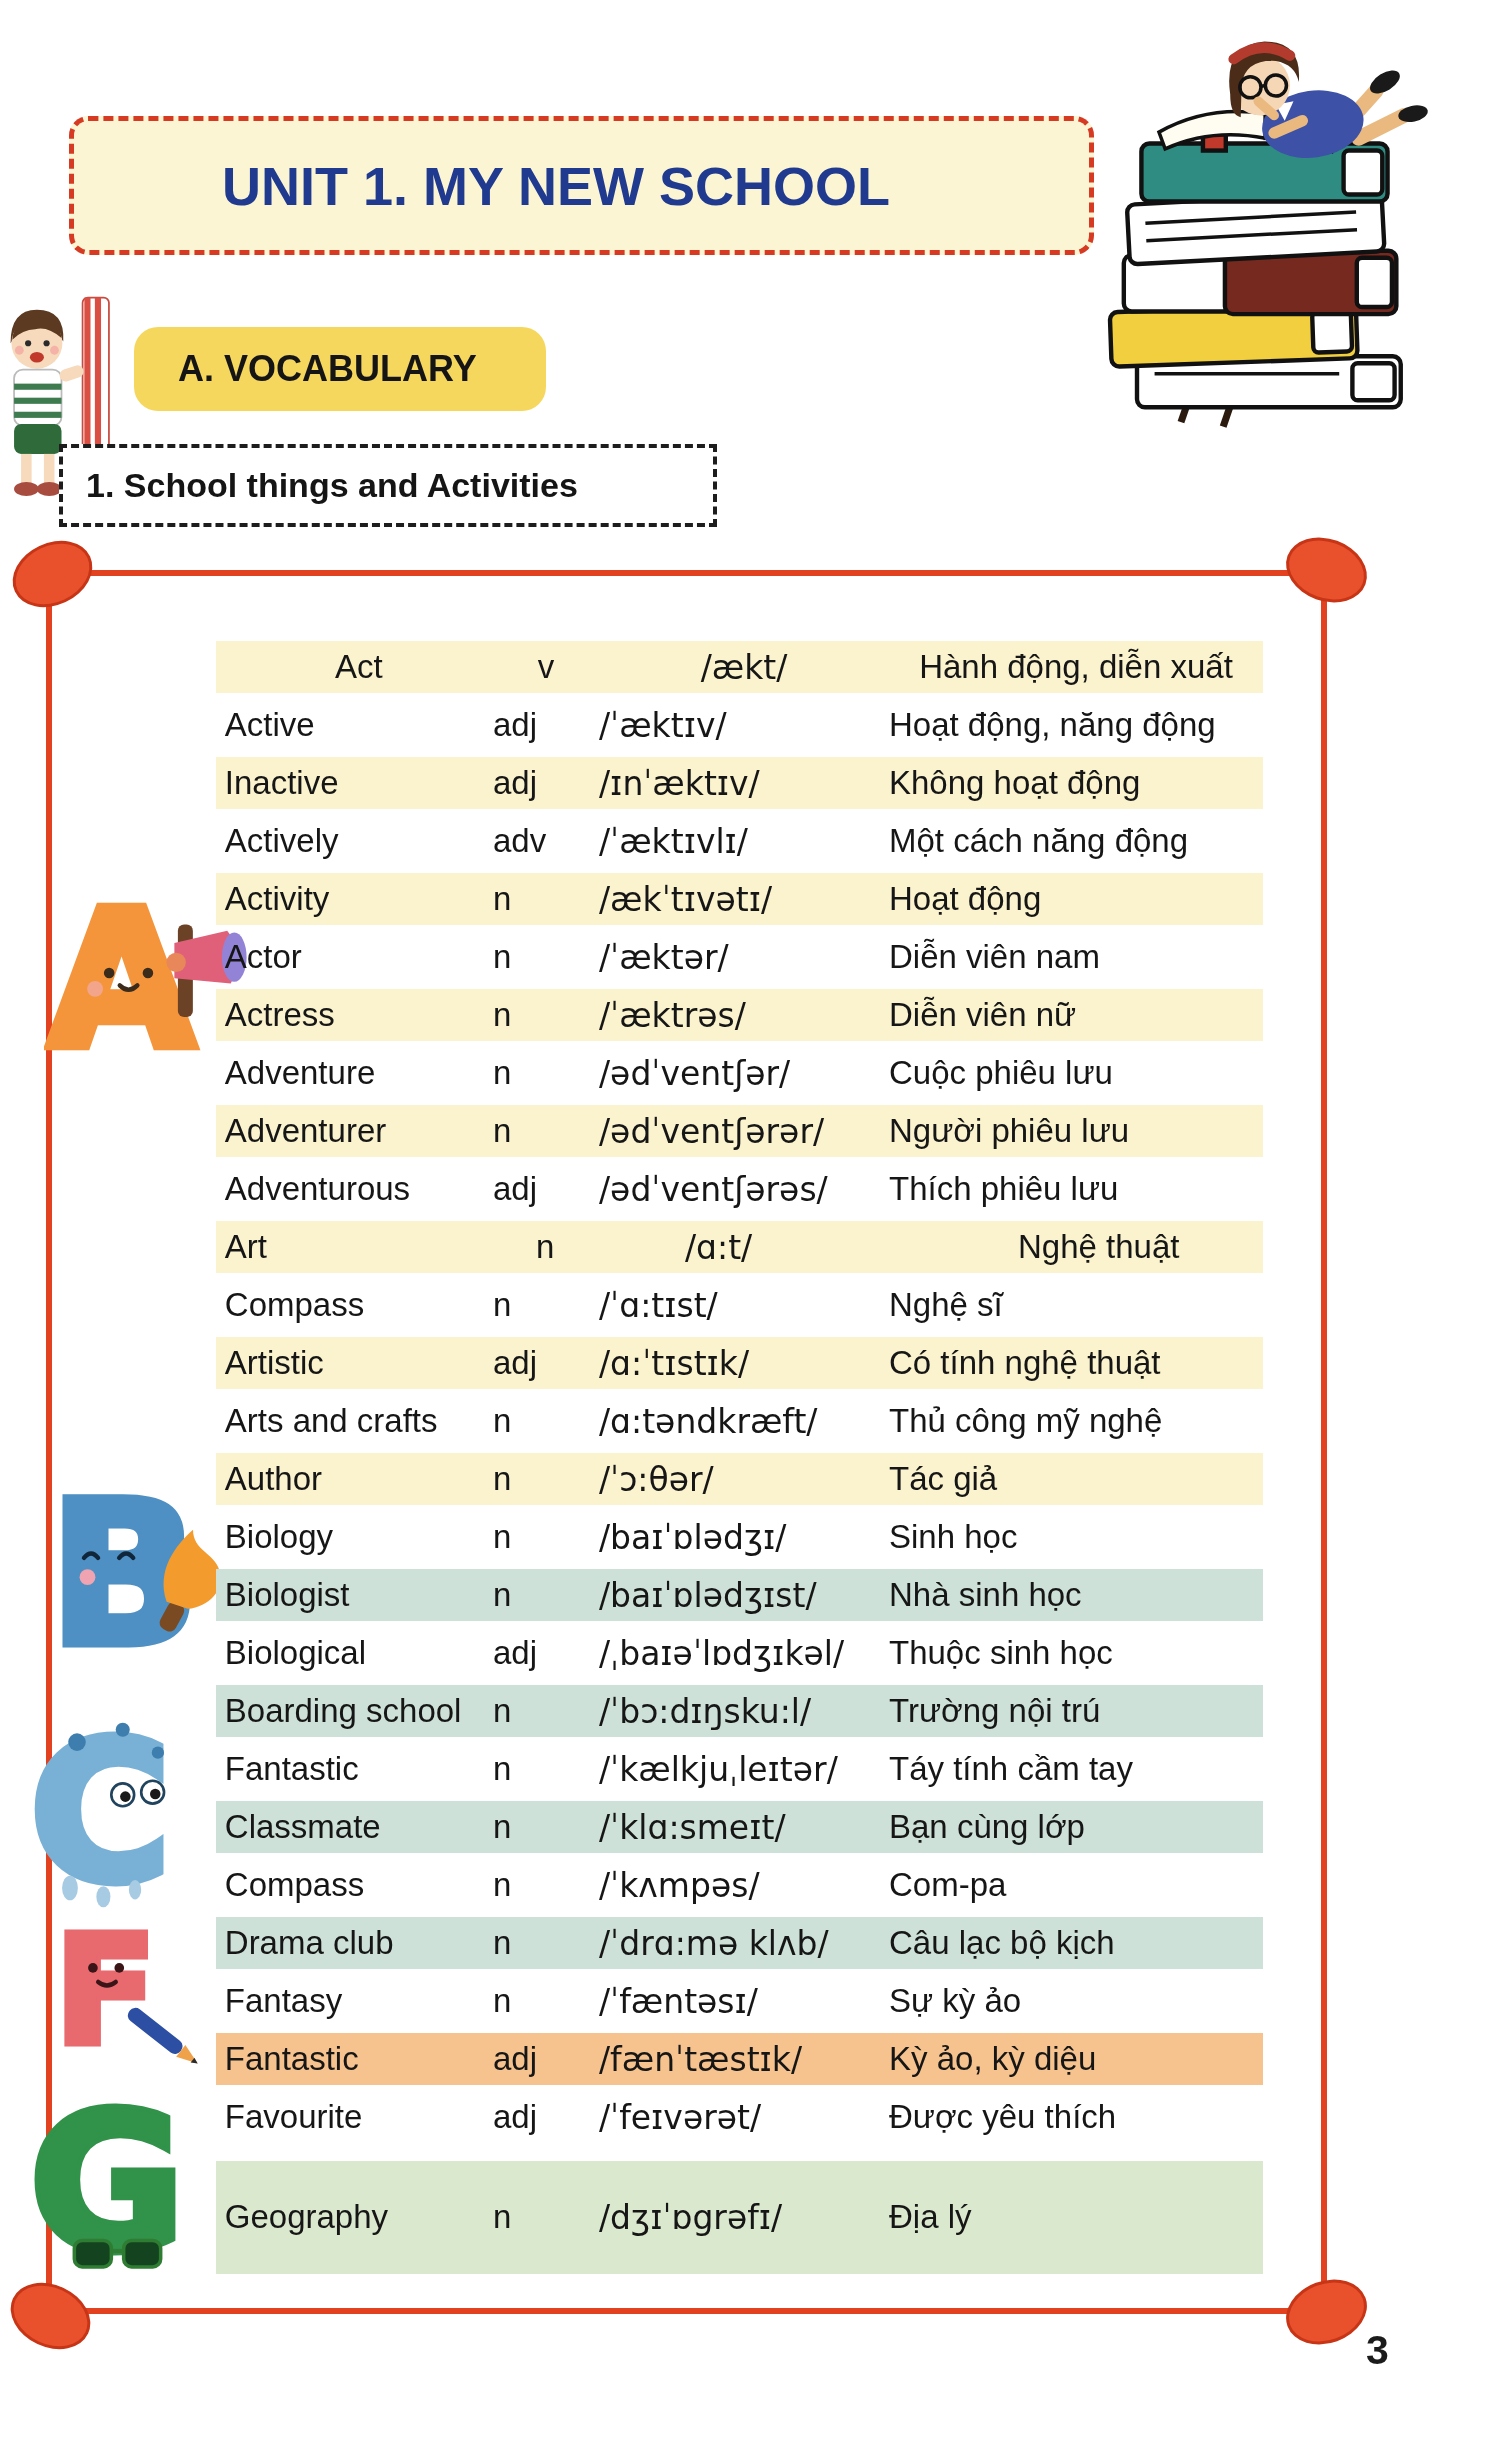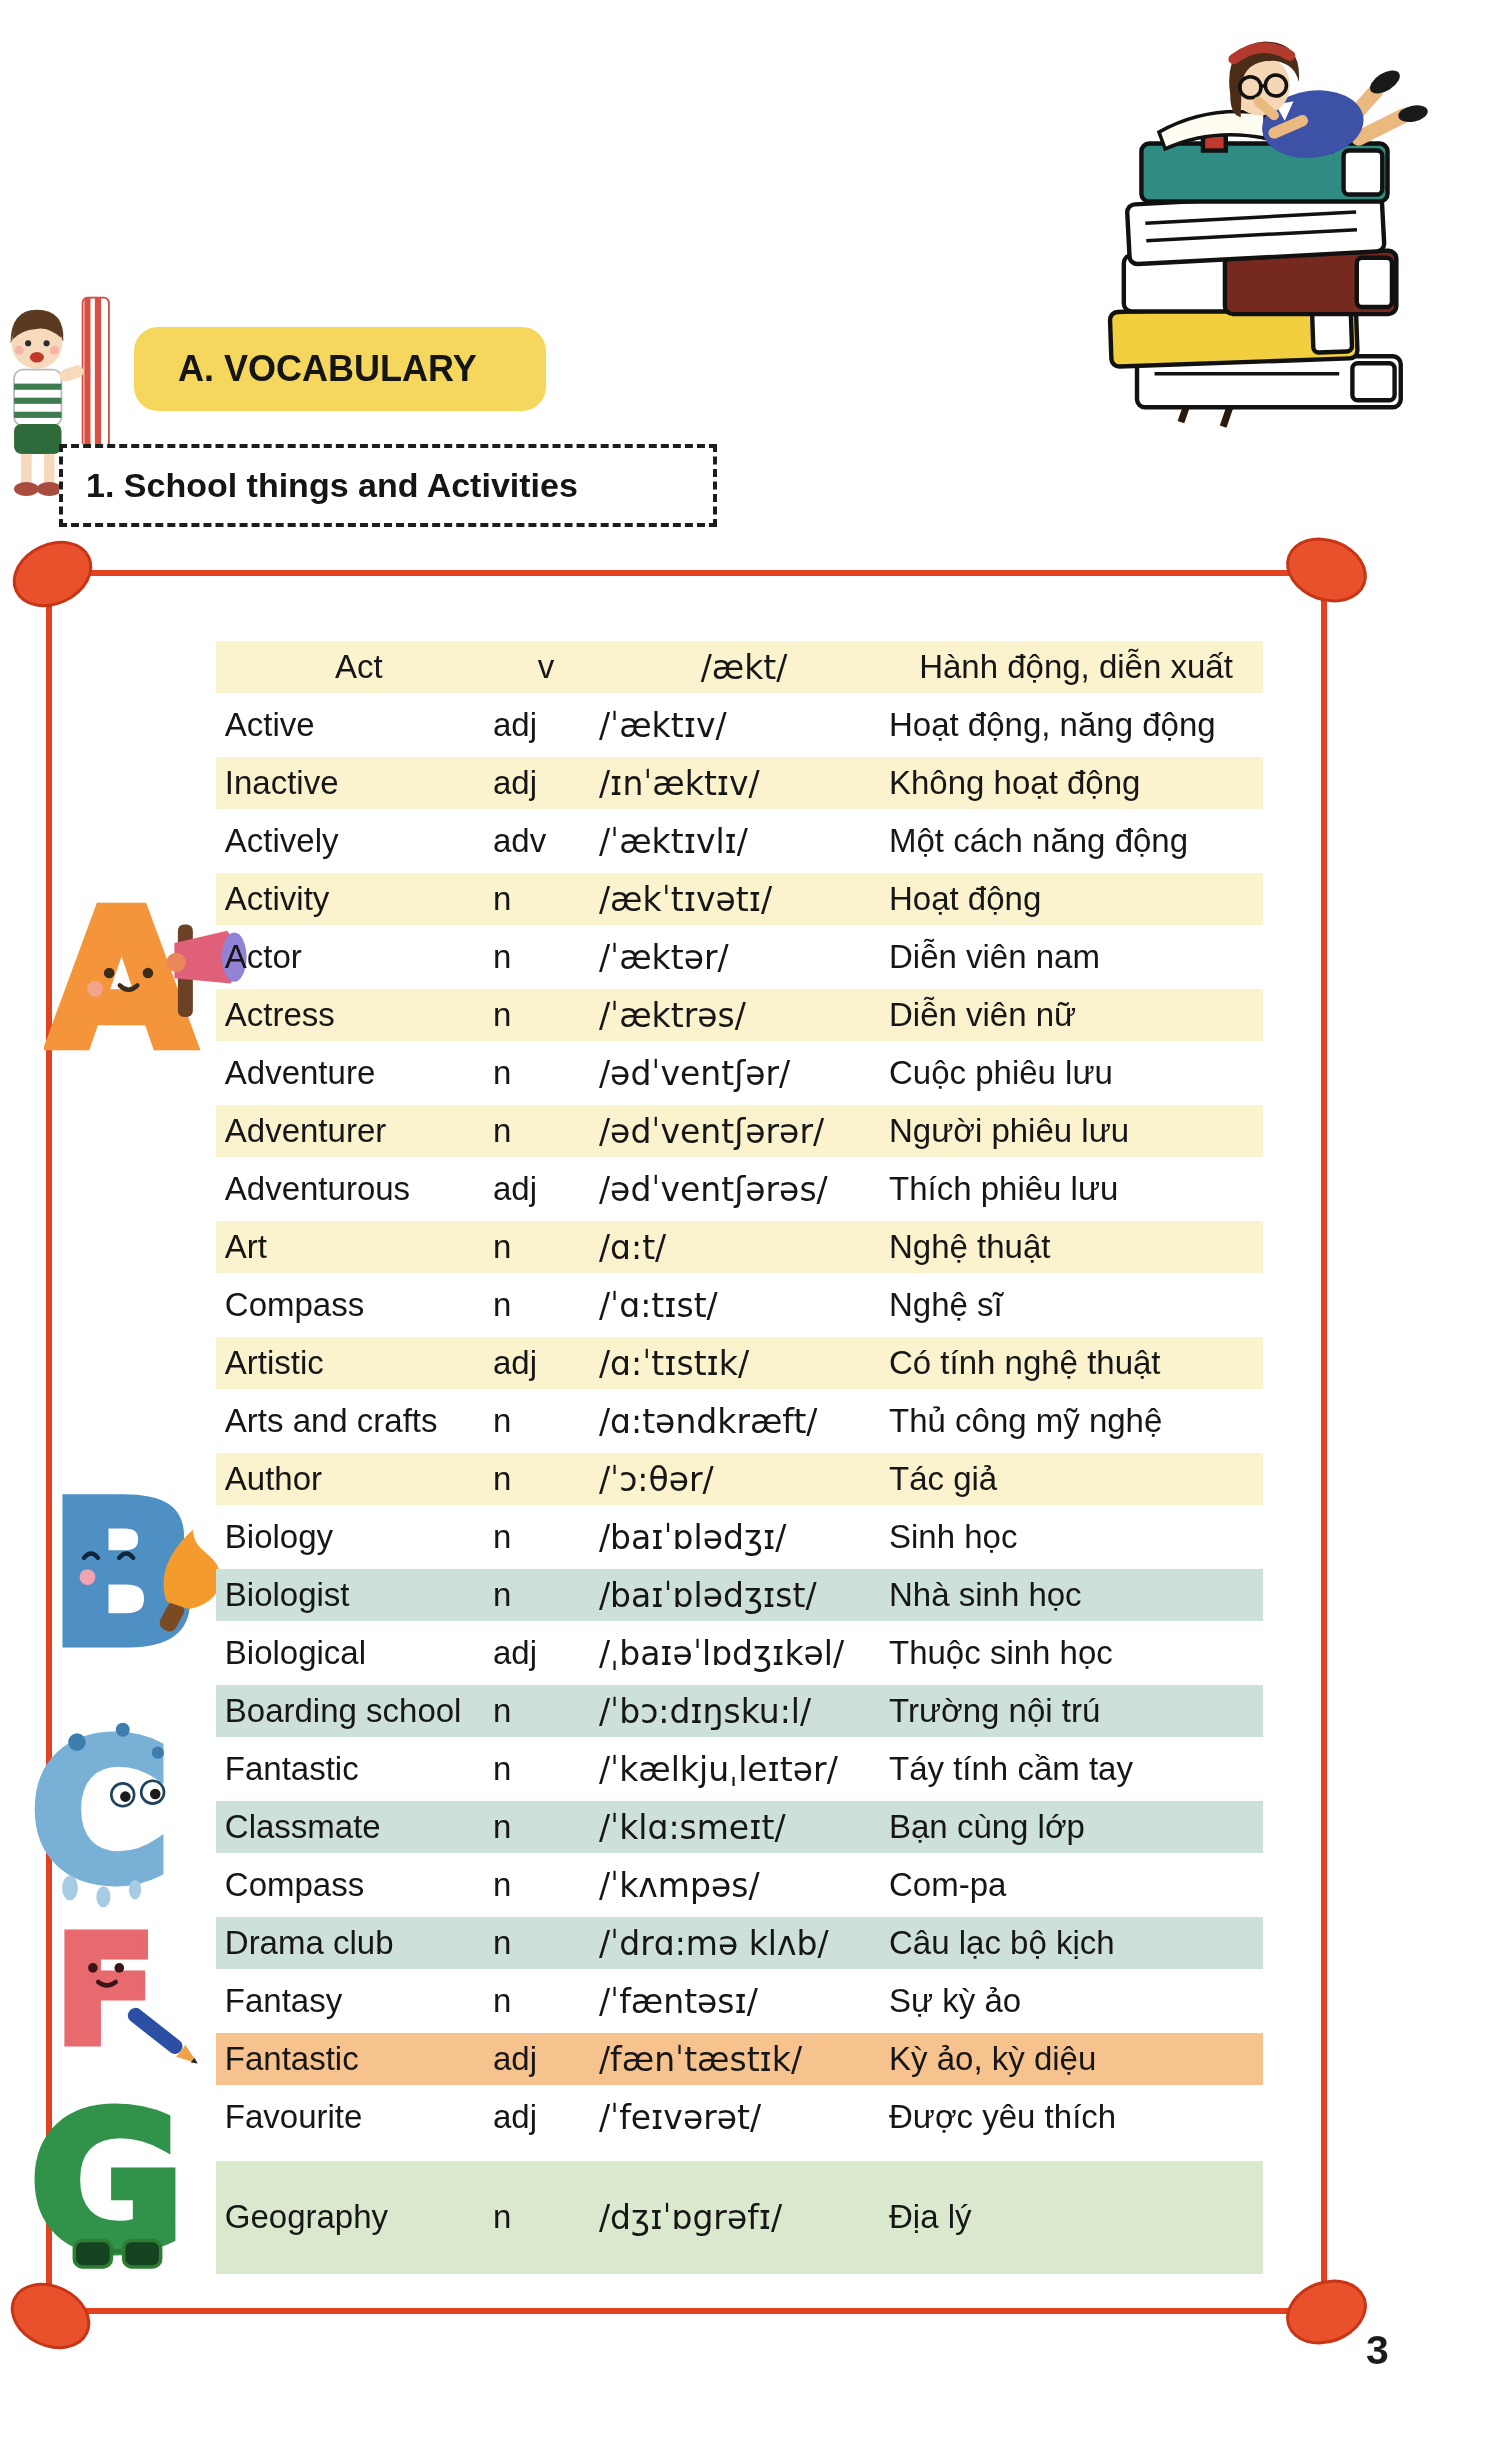--- a/index.html
+++ b/index.html
@@ -56,20 +56,23 @@
   .cell.meaning{ flex:1; }
   
   .deco{ position:absolute; }
   svg text.glyph{ font-family:"DejaVu Sans","Liberation Sans",sans-serif; font-weight:bold; paint-order:stroke; }
 </style>
 </head>
 <body>
 
 <div class="page">
 
+  <div class="title-banner">
+    <span class="title-text">UNIT 1. MY NEW SCHOOL</span>
+  </div>
 
   <svg class="deco" style="left:0;top:287px" width="123" height="224" viewBox="0 0 140 255">
     <rect x="94" y="12" width="30" height="186" rx="6" fill="#ffffff" stroke="#c94b40" stroke-width="2"></rect>
     <rect x="96" y="12" width="7" height="186" fill="#D94F43"></rect>
     <rect x="108" y="12" width="7" height="186" fill="#D94F43"></rect>
     <polygon points="94,198 124,198 109,238" fill="#F2C894" stroke="#caa36d" stroke-width="2"></polygon>
     <polygon points="105,227 113,227 109,240" fill="#3a3a3a"></polygon>
     <path d="M12 64 Q12 26 42 26 Q74 26 72 62 Q58 40 40 44 Q24 44 12 64 Z" fill="#5B3A21"></path>
     <circle cx="42" cy="64" r="29" fill="#F7D9BC"></circle>
     <path d="M14 60 Q16 36 42 34 Q68 36 70 58 Q54 44 40 48 Q26 48 14 60 Z" fill="#5B3A21"></path>
@@ -262,21 +265,21 @@
       <span class="cell pos">n</span>
       <span class="cell ipa">/ədˈventʃərər/</span>
       <span class="cell meaning">Người phiêu lưu</span>
     </div>
       <div class="vrow" style="background-color: transparent;">
       <span class="cell word">Adventurous</span>
       <span class="cell pos">adj</span>
       <span class="cell ipa">/ədˈventʃərəs/</span>
       <span class="cell meaning">Thích phiêu lưu</span>
     </div>
-      <div class="vrow" style="background-color: rgb(250, 243, 206);">
+      <div class="vrow" style="background-color: rgb(250, 243, 206); gap: 43px;">
       <span class="cell word">Art</span>
       <span class="cell pos">n</span>
       <span class="cell ipa">/ɑ:t/</span>
       <span class="cell meaning">Nghệ thuật</span>
     </div>
       <div class="vrow" style="background-color: transparent;">
       <span class="cell word">Compass</span>
       <span class="cell pos">n</span>
       <span class="cell ipa">/ˈɑ:tɪst/</span>
       <span class="cell meaning">Nghệ sĩ</span>

